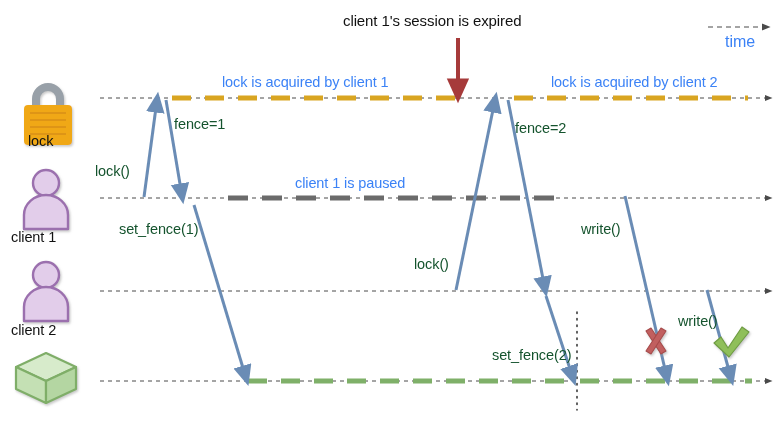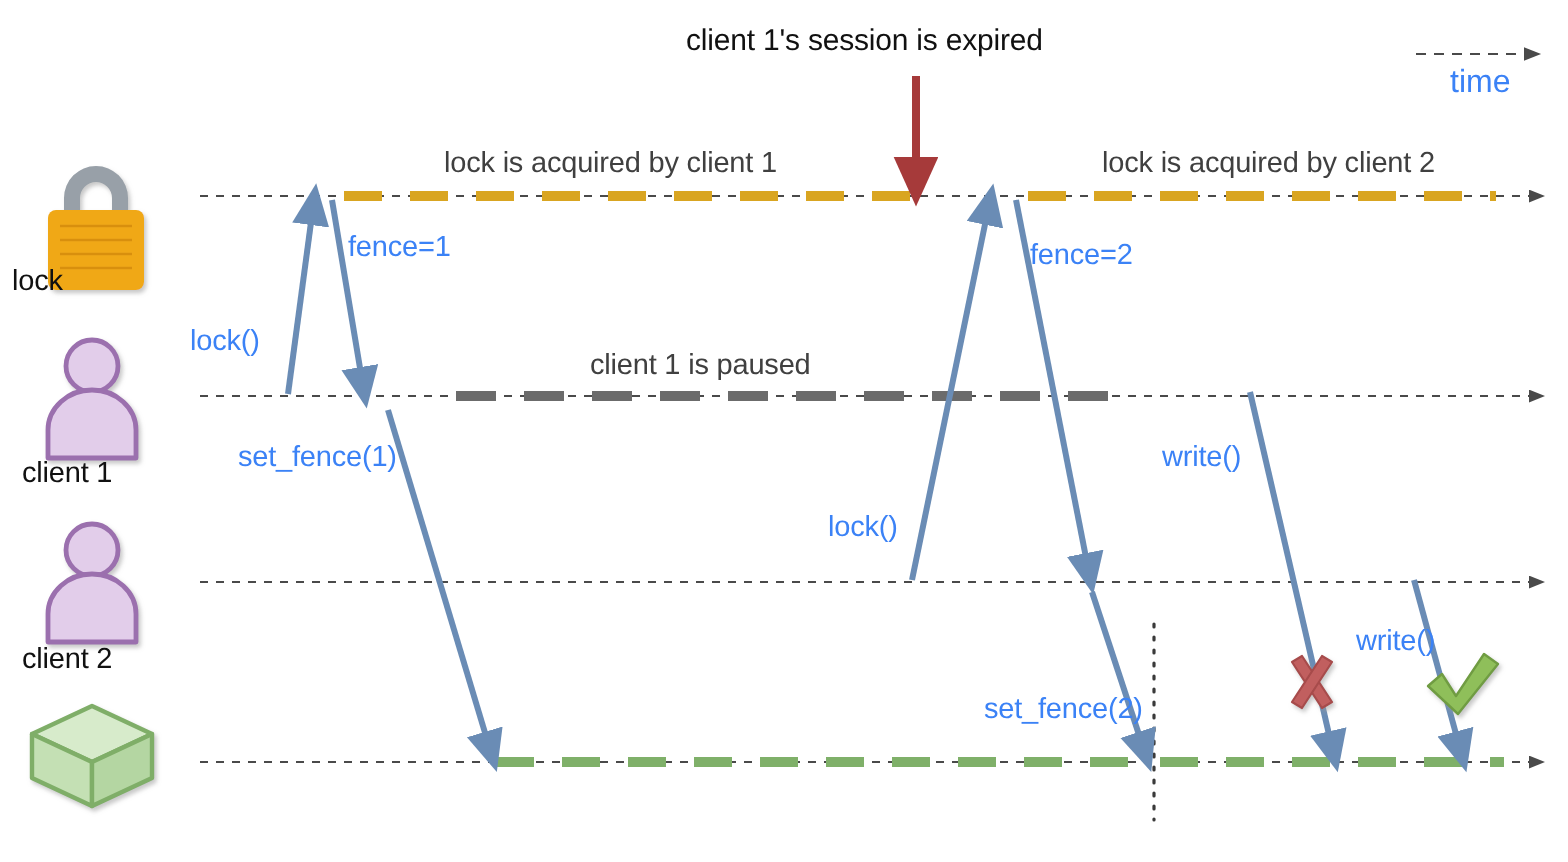--- a/index.html
+++ b/index.html
@@ -27,29 +27,29 @@
     font-family: "Liberation Sans", sans-serif;
     font-size: 14.5px;
     color: #111111;
     white-space: nowrap;
     letter-spacing: -0.1px;
   }
   .flow-text {
     position: absolute;
     font-family: "Liberation Sans", sans-serif;
     font-size: 14.5px;
+    color: #14532d;
+    white-space: nowrap;
+    letter-spacing: -0.1px;
+  }
+  .timeline-caption {
+    position: absolute;
+    font-family: "Liberation Sans", sans-serif;
+    font-size: 14.5px;
     color: #3b82f6;
-    white-space: nowrap;
-    letter-spacing: -0.1px;
-  }
-  .timeline-caption {
-    position: absolute;
-    font-family: "Liberation Sans", sans-serif;
-    font-size: 14.5px;
-    color: #404040;
     white-space: nowrap;
     letter-spacing: -0.1px;
   }
   .banner-text {
     position: absolute;
     font-family: "Liberation Sans", sans-serif;
     font-size: 15px;
     color: #111111;
     white-space: nowrap;
     letter-spacing: -0.1px;
@@ -182,21 +182,21 @@
       <path d="M46,353 L76,367 L46,381 L16,367 Z" fill="#d7ebcb" stroke="#7fae68" stroke-width="2.2" stroke-linejoin="round"></path>
       <path d="M16,367 L46,381 L46,403 L16,389 Z" fill="#c4e0b4" stroke="#7fae68" stroke-width="2.2" stroke-linejoin="round"></path>
       <path d="M76,367 L46,381 L46,403 L76,389 Z" fill="#b4d6a2" stroke="#7fae68" stroke-width="2.2" stroke-linejoin="round"></path>
     </g>
   </svg>
 
   <div class="banner-text" style="left:343px; top:12px;">client 1's session is expired</div>
 
   <div class="time-text" style="left:725px; top:33px;">time</div>
 
-  <div class="lane-label" style="left:6px; top:133px;text-align:center;">lock</div>
+  <div class="lane-label" style="left:28px; top:133px;text-align:center;">lock</div>
   <div class="lane-label" style="left:11px; top:229px;">client 1</div>
   <div class="lane-label" style="left:11px; top:322px;">client 2</div>
 
   <div class="timeline-caption" style="left:222px; top:74px;">lock is acquired by client 1</div>
   <div class="timeline-caption" style="left:551px; top:74px;">lock is acquired by client 2</div>
   <div class="timeline-caption" style="left:295px; top:175px;">client 1 is paused</div>
 
   <div class="flow-text" style="left:95px; top:163px;">lock()</div>
   <div class="flow-text" style="left:174px; top:116px;">fence=1</div>
   <div class="flow-text" style="left:119px; top:221px;text-align:right;">set_fence(1)</div>

